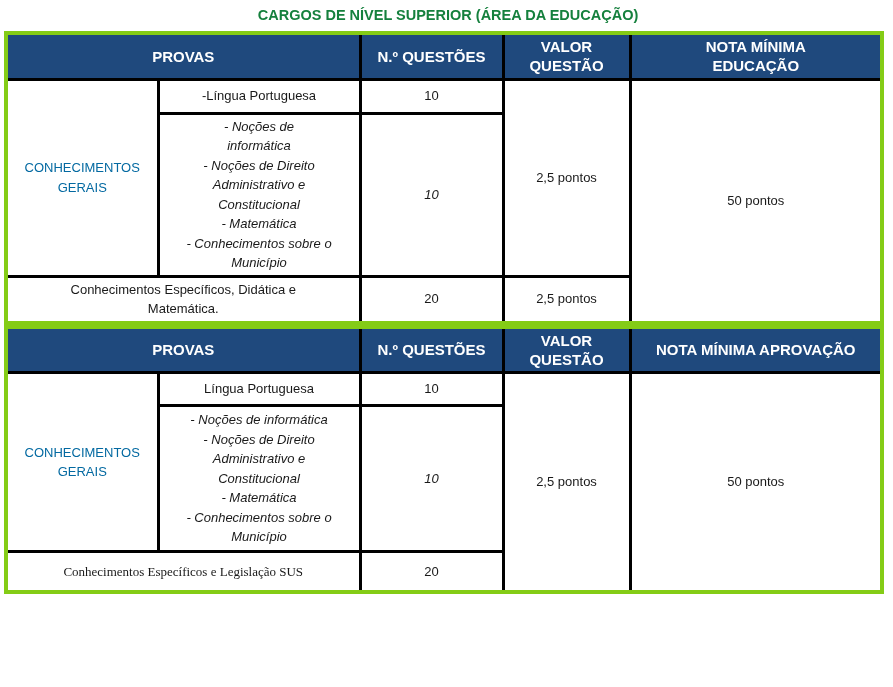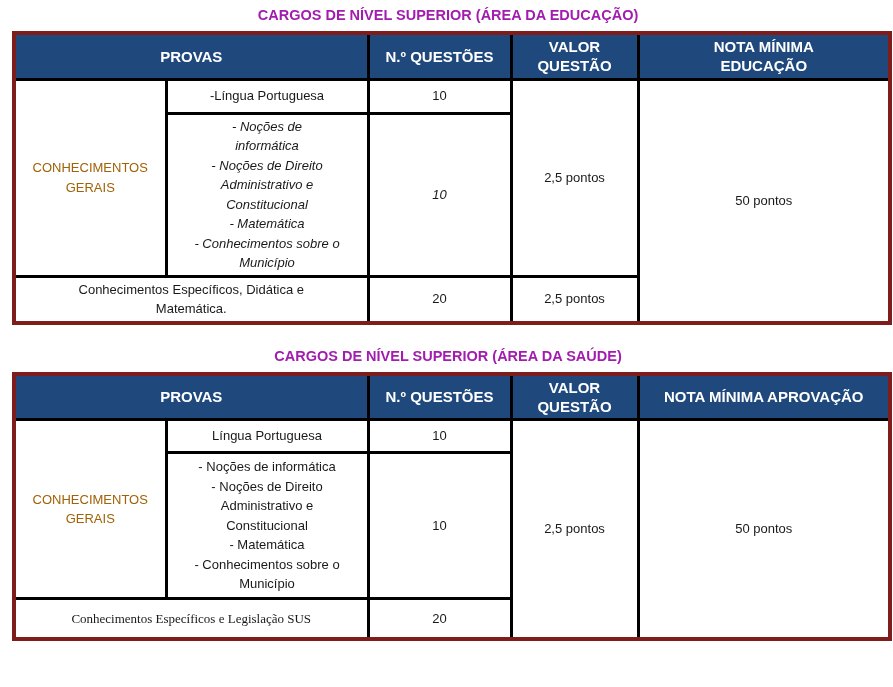--- a/index.html
+++ b/index.html
@@ -20,32 +20,32 @@
     background: #ffffff;
     padding-top: 6px;
     box-sizing: border-box;
   }
   .doc-title {
     width: 880px;
     margin: 0 0 7px 8px;
     text-align: center;
     font-size: 14.5px;
     font-weight: bold;
-    color: #a21caf;
+    color: #15803d;
     line-height: 18px;
     white-space: pre-line;
   }
   .doc-title.second {
     margin-top: 22px;
   }
   table.doc-table {
     border-collapse: collapse;
     table-layout: fixed;
-    margin-left: 12px;
-    border: 4px solid #7f1d1d;
+    margin-left: 4px;
+    border: 4px solid #84cc16;
   }
   table.doc-table th,
   table.doc-table td {
     border: 3px solid #000000;
     vertical-align: middle;
     text-align: center;
     font-size: 13px;
     line-height: 19.5px;
     padding: 2px 4px;
     box-sizing: border-box;
@@ -54,21 +54,21 @@
   table.doc-table th {
     background: #1F497D;
     color: #ffffff;
     font-weight: bold;
     font-size: 15px;
     line-height: 19px;
     height: 46px;
     white-space: pre-line;
   }
   .group-label {
-    color: #a16207;
+    color: #0369a1;
     line-height: 21px;
     white-space: pre-line;
   }
   .subject-cell {
     text-align: left;
     padding-left: 8px;
     white-space: pre-line;
   }
   .specific-cell-left {
     text-align: left;
@@ -78,21 +78,21 @@
   .specific-cell-center {
     text-align: center;
     white-space: pre-line;
     font-family: Liberation Serif, serif;
   }
   
   .t1-r1 td { height: 34px; }
   .t1-r2 td { height: 160px; font-style: italic; }
   .t1-r3 td { height: 44px; }
   .t2-r1 td { height: 33px; }
-  .t2-r2 td { height: 146px; }
+  .t2-r2 td { height: 146px; font-style: italic; }
   .t2-r3 td { height: 40px; }
 </style>
 </head>
 <body>
 
 <div class="page">
 
   <div class="doc-title">CARGOS DE NÍVEL SUPERIOR (ÁREA DA EDUCAÇÃO)</div>
 
   <table class="doc-table">
@@ -135,21 +135,20 @@
       </tr>
       <tr class="t1-r3">
         <td colspan="2" class="specific-cell-left">Conhecimentos Específicos, Didática e
 Matemática.</td>
         <td>20</td>
         <td>2,5 pontos</td>
       </tr>
     </tbody>
   </table>
 
-  <div class="doc-title second">CARGOS DE NÍVEL SUPERIOR (ÁREA DA SAÚDE)</div>
 
   <table class="doc-table">
     <colgroup>
       <col style="width:152px">
       <col style="width:202px">
       <col style="width:143px">
       <col style="width:127px">
       <col style="width:252px">
     </colgroup>
     <thead>

